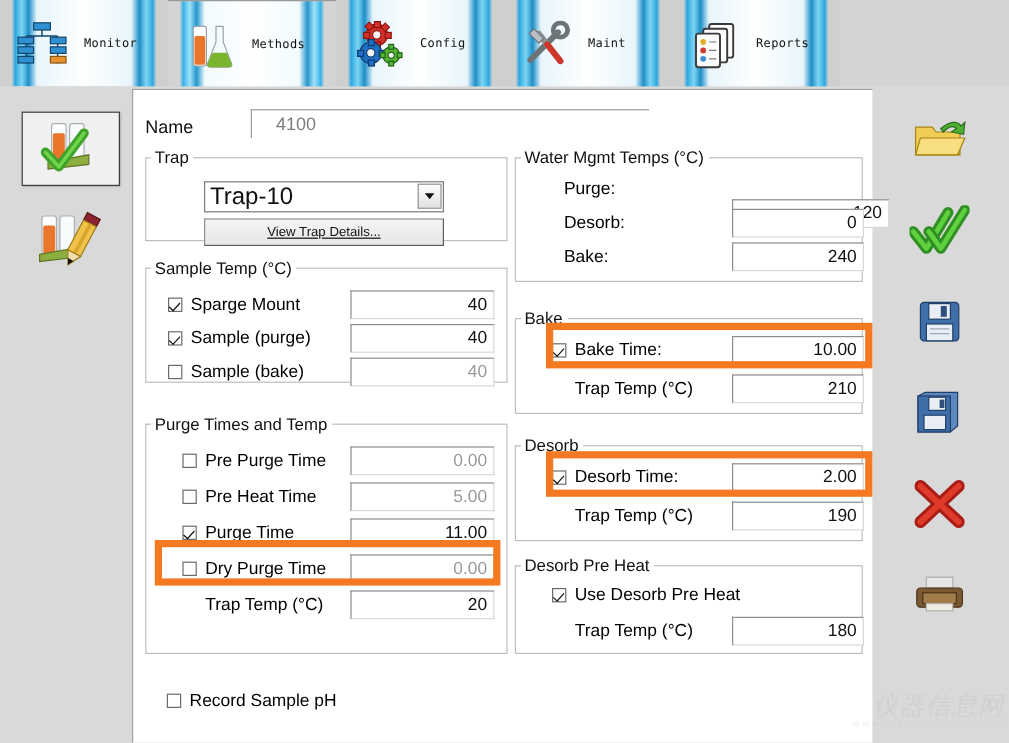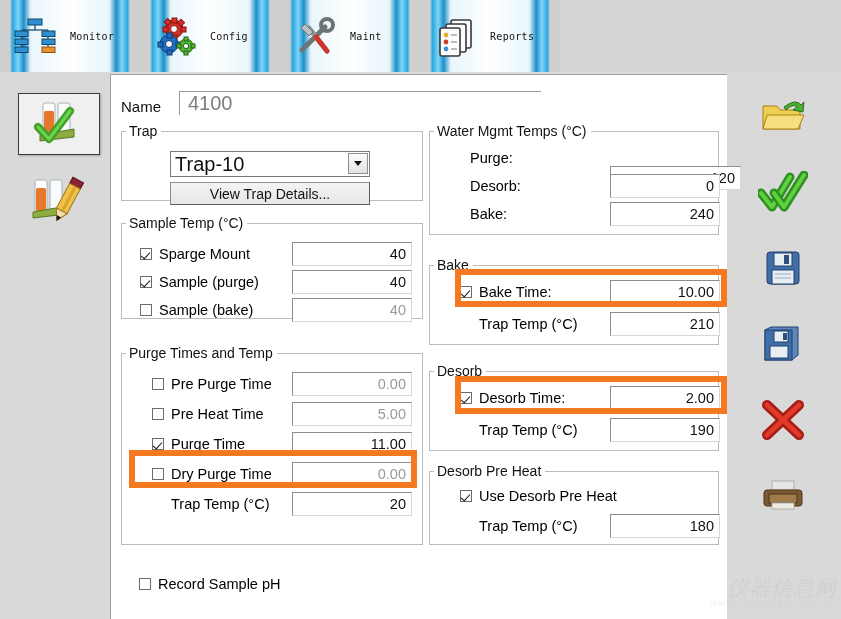--- a/index.html
+++ b/index.html
@@ -105,23 +105,24 @@
     width: 420px; height: 24px;
     display: flex; align-items: flex-end;
   }
   .namelabel { font-size: 15px; color: #111; width: 58px; }
   .nameinput {
     flex: 1; height: 24px;
     border: none;
     border-top: 1px solid #9a9a9a;
     border-left: 1px solid #9a9a9a;
     background: #fff;
-    font-size: 20px; color: #7d7d7d;
-    padding-left: 8px;
+    font-size: 15px; color: #7d7d7d;
+    padding-left: 20px;
     line-height: 22px;
+    margin-left: 30px;
   }
 
   fieldset.grp {
     position: absolute;
     border: 1px solid #bdbdbd;
     border-radius: 0;
     background: transparent;
   }
   fieldset.grp > legend {
     font-size: 14px; color: #111;
@@ -191,27 +192,28 @@
   .comboarrow i {
     width: 0; height: 0;
     border-left: 4px solid transparent;
     border-right: 4px solid transparent;
     border-top: 5px solid #111;
     display: block;
   }
 
   button.btn {
     height: 23px;
-    font-size: 14px;
+    font-size: 11px;
     font-family: "Liberation Sans", sans-serif;
     color: #111;
     background: linear-gradient(#f4f4f4,#e6e6e6);
     border: 1px solid #8d8d8d;
     border-right-color: #5d5d5d; border-bottom-color: #5d5d5d;
     cursor: pointer;
+    text-decoration: underline;
   }
 
   
   .hl {
     position: absolute;
     border: 6px solid #f47920;
     background: transparent;
     pointer-events: none;
     z-index: 5;
   }
@@ -254,20 +256,31 @@
           <rect x="2" y="22" width="13" height="5.5" fill="#2f8fd0" stroke="#10456b"></rect>
           <rect x="2" y="30" width="13" height="5.5" fill="#2f8fd0" stroke="#10456b"></rect>
           <rect x="29" y="14" width="13" height="5.5" fill="#2f8fd0" stroke="#10456b"></rect>
           <rect x="29" y="22" width="13" height="5.5" fill="#2f8fd0" stroke="#10456b"></rect>
           <rect x="29" y="30" width="13" height="5.5" fill="#e8922f" stroke="#8a5412"></rect>
         </svg>
       </span>
       <span class="tlabel">Monitor</span>
     </div>
 
+    <div class="tbtn active">
+      <span class="glyph">
+        <svg width="44" height="42" viewBox="0 0 44 42">
+          <rect x="8" y="5" width="11" height="33" rx="2" fill="#ffffff" stroke="#9aa3a8"></rect>
+          <rect x="9" y="13" width="9" height="24" rx="1.5" fill="#e8762b"></rect>
+          <path d="M27 5 L33 5 L33 18 L40 36 Q41 39 37 39 L23 39 Q19 39 20 36 L27 18 Z" fill="#f4fbff" stroke="#9aa3a8"></path>
+          <path d="M24 27 L36 27 L40 36 Q41 39 37 39 L23 39 Q19 39 20 36 Z" fill="#7bb52e"></path>
+        </svg>
+      </span>
+      <span class="tlabel">Methods</span>
+    </div>
 
 
     <div class="tbtn">
       <span class="glyph">
         <svg width="44" height="42" viewBox="0 0 44 42">
           <g fill="#d3302a" stroke="#8c1410">
             <circle cx="21" cy="12" r="9"></circle>
             <rect x="19" y="1" width="5" height="5"></rect>
               <rect x="19" y="18" width="5" height="5"></rect>
             <rect x="10" y="10" width="5" height="5"></rect>

